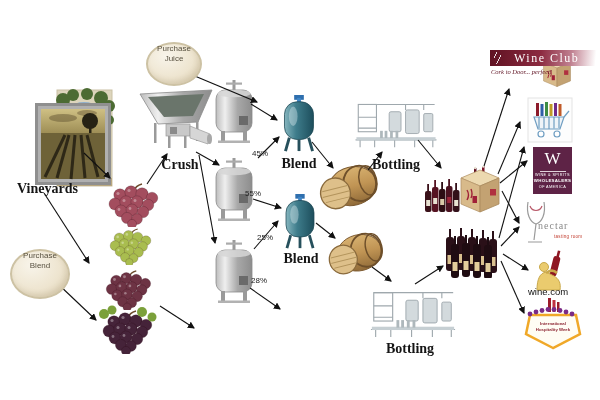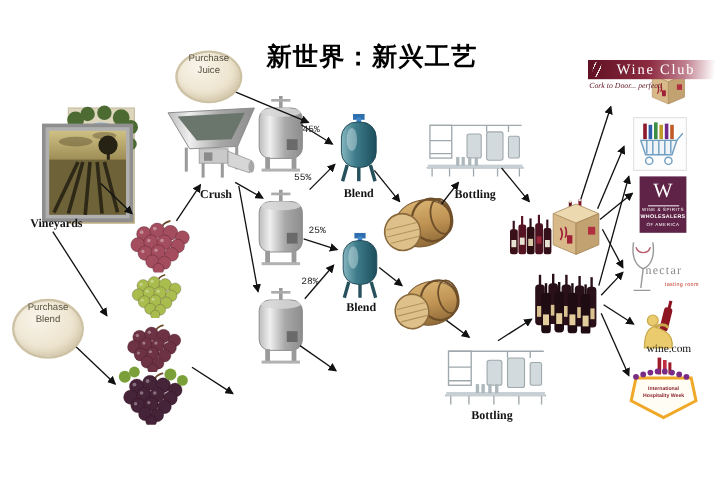--- a/index.html
+++ b/index.html
@@ -1,43 +1,43 @@
 <!DOCTYPE html>
 <html><head>
 <meta charset="utf-8">
 <style>
   html,body{margin:0;padding:0;background:#fff;}
   .stage{position:relative;width:600px;height:400px;background:#fff;overflow:hidden;
          font-family:"Liberation Sans",sans-serif;}
   .abs{position:absolute;}
   .title{font-family:"DejaVu Sans",sans-serif;font-size:21px;font-weight:bold;color:#000;
          letter-spacing:1px;text-align:center;}
-  .lbl{font-family:"Liberation Serif",serif;font-weight:bold;font-size:10px;color:#151515;
+  .lbl{font-family:"Liberation Serif",serif;font-weight:bold;font-size:14px;color:#151515;
        text-align:center;line-height:1;}
-  .pct{font-family:Liberation Mono, monospace;font-size:8px;color:#222;line-height:1;}
+  .pct{font-family:Liberation Sans, sans-serif;font-size:8px;color:#222;line-height:1;margin-top:45px;}
   .oval{background:radial-gradient(ellipse at 35% 30%,#f8f4ea 0%,#eee5d0 55%,#ddd0b2 100%);
         border:2px solid #cdc2a4;border-radius:50%;display:flex;align-items:flex-start;
         justify-content:center;text-align:center;color:#57503f;font-size:8px;line-height:1.2;
         box-shadow:inset -2px -3px 5px rgba(120,100,60,.15);}
   .banner{background:linear-gradient(95deg,#5f1222 0%,#8c2a40 45%,#c08090 72%,#ffffff 94%);
           color:#fff;font-family:"Liberation Serif",serif;font-size:12px;letter-spacing:1.5px;
           display:flex;align-items:flex-end;padding-left:24px;position:relative;}
   .banner::before{content:"";position:absolute;left:4px;top:2px;bottom:2px;width:7px;
           background:repeating-linear-gradient(115deg,transparent 0 2px,rgba(255,255,255,.85) 2px 3px,transparent 3px 5px);}
   .tagline{font-family:"Liberation Serif",serif;font-style:italic;font-size:6.5px;color:#5f1222;}
   .wswa{background:#5e2346;color:#fff;display:flex;flex-direction:column;align-items:center;
         justify-content:flex-start;text-align:center;}
   .wswa .mono{font-family:"Liberation Serif",serif;font-size:17px;line-height:1.1;margin-top:3px;}
   .wswa .tiny{font-size:3.8px;letter-spacing:.4px;line-height:1.5;}
   .wswa .tiny2{font-size:4.4px;font-weight:bold;letter-spacing:.3px;line-height:1.5;}
   .wswa .rule{width:26px;border-top:.5px solid rgba(255,255,255,.8);margin:2px 0 1px;}
   .nectar{font-family:Liberation Serif, serif;font-size:10px;letter-spacing:1px;
           color:#8a8a8a;line-height:1;}
   .nectar-sub{font-size:4.5px;color:#c0392b;letter-spacing:.3px;}
-  .winecom{font-family:Liberation Serif, serif;font-size:9.5px;color:#111;text-align:right;line-height:1;}
+  .winecom{font-family:Liberation Sans, sans-serif;font-size:9.5px;color:#111;text-align:left;line-height:1;}
   .ihw-text{font-size:4.3px;font-weight:bold;color:#8c2430;text-align:center;line-height:1.3;}
 </style>
 </head>
 <body>
 
 <div class="stage">
 
   <svg class="abs" style="left:0;top:0" width="600" height="400" viewBox="0 0 600 400">
     <defs>
       <linearGradient id="steel" x1="0" y1="0" x2="1" y2="0">
@@ -371,21 +371,20 @@
       <line x1="498" y1="174" x2="520" y2="122"></line>
       <line x1="500" y1="183" x2="527" y2="161"></line>
       <line x1="502" y1="191" x2="519" y2="223"></line>
       <line x1="499" y1="238" x2="524" y2="147"></line>
       <line x1="501" y1="246" x2="519" y2="227"></line>
       <line x1="503" y1="254" x2="528" y2="270"></line>
       <line x1="501" y1="261" x2="524" y2="313"></line>
     </g>
   </svg>
 
-  <div class="abs title" style="left:200px;top:33px;width:220px">新世界：新兴工艺</div>
 
   <div class="abs oval" style="left:146px;top:42px;width:52px;height:40px">
     <span>Purchase Juice</span>
   </div>
   <div class="abs oval" style="left:10px;top:249px;width:56px;height:46px">
     <span>Purchase Blend</span>
   </div>
 
   <div class="abs lbl" style="left:17px;top:182px;width:60px">Vineyards</div>
   <div class="abs lbl" style="left:155px;top:158px;width:50px">Crush</div>

